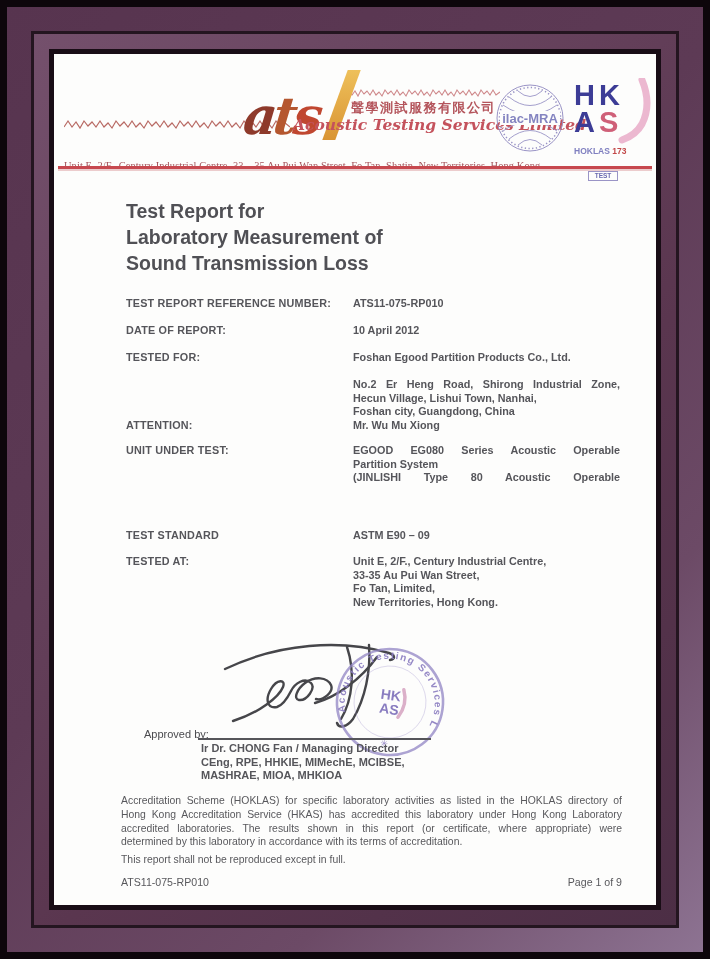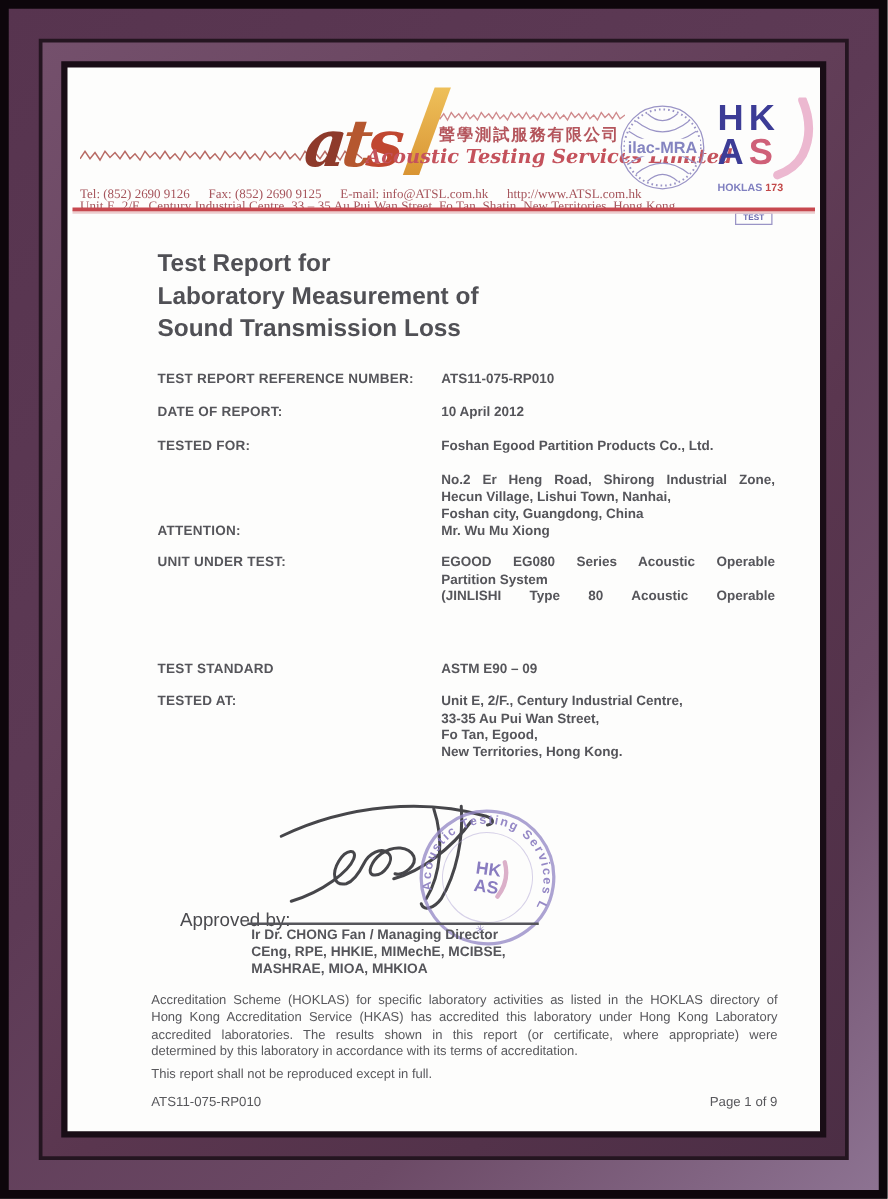--- a/index.html
+++ b/index.html
@@ -67,21 +67,21 @@
   .row { position:absolute; left:72px; width:494px; }
   .row .lbl { position:absolute; left:0; top:0; font-size:10.8px; font-weight:bold;
               color:#55555a; letter-spacing:0.2px; white-space:nowrap; }
   .row .val { position:absolute; left:227px; top:0; width:267px; font-size:10.8px;
               font-weight:bold; color:#55555a; line-height:13.6px; }
   .jl { text-align:justify; text-align-last:justify; }
 
   
   .sig-svg   { position:absolute; left:165px; top:583px; }
   .stamp     { position:absolute; left:278px; top:590px; transform:rotate(8deg); opacity:0.9; }
-  .approved  { position:absolute; left:90px; top:674px; font-size:15px; color:#4a4a4e; }
+  .approved  { position:absolute; left:90px; top:674px; font-size:11px; color:#4a4a4e; }
   .sig-line  { position:absolute; left:144px; top:684px; width:233px; height:1.6px; background:#55555a; }
   .sig-name  { position:absolute; left:147px; top:688px; font-size:11px; font-weight:bold;
                color:#55555a; line-height:13.5px; }
 
   
   .accred { position:absolute; left:67px; top:740px; width:501px; font-size:10.4px;
             color:#58585c; line-height:13.8px; }
   .note   { position:absolute; left:67px; top:800px; font-size:10.4px; color:#58585c; }
   .bottom-row { position:absolute; left:67px; top:822px; width:501px; display:flex;
                 justify-content:space-between; font-size:10.6px; color:#58585c; }
@@ -132,26 +132,20 @@
             <path d="M30,2 Q40,26 30,46 Q24,57 10,62" fill="none" stroke="#ecb8d0" stroke-width="7" stroke-linecap="round"></path>
           </svg>
           <div class="hkas-row"><span>H</span><span>K</span></div>
           <div class="hkas-row"><span>A</span><span class="hkas-s">S</span></div>
         </div>
         <div class="hoklas-line"><span>HOKLAS</span>&nbsp;<span class="hoklas-num">173</span></div>
         <div class="test-box">TEST</div>
       </div>
 
       <div class="hdr-address">Unit E, 2/F., Century Industrial Centre, 33 – 35 Au Pui Wan Street, Fo Tan, Shatin, New Territories, Hong Kong</div>
-      <div class="hdr-contact">
-        <span>Tel: (852) 2690 9126</span>
-        <span>Fax: (852) 2690 9125</span>
-        <span>E-mail: info@ATSL.com.hk</span>
-        <span>http://www.ATSL.com.hk</span>
-      </div>
       <div class="hdr-rule"></div>
 
       <div class="title">
         <div>Test Report for</div>
         <div>Laboratory Measurement of</div>
         <div>Sound Transmission Loss</div>
       </div>
 
       <div class="row" style="top:243px">
         <span class="lbl">TEST REPORT REFERENCE NUMBER:</span>
@@ -187,21 +181,21 @@
       </div>
       <div class="row" style="top:475px">
         <span class="lbl">TEST STANDARD</span>
         <span class="val">ASTM E90 – 09</span>
       </div>
       <div class="row" style="top:501px">
         <span class="lbl">TESTED AT:</span>
         <span class="val">
           <div>Unit E, 2/F., Century Industrial Centre,</div>
           <div>33-35 Au Pui Wan Street,</div>
-          <div>Fo Tan, Egood,</div>
+          <div>Fo Tan, Limited,</div>
           <div>New Territories, Hong Kong.</div>
         </span>
       </div>
 
       <svg class="sig-svg" width="215" height="102" viewBox="0 0 215 102">
         <g fill="none" stroke="#46464a" stroke-width="2.4" stroke-linecap="round">
           <path d="M6,32 C60,6 122,2 170,16 C176,18 177,22 171,23"></path>
           <path d="M14,84 C40,76 60,60 64,50 C67,42 58,42 52,52 C46,62 48,72 58,70 C64,68 68,62 72,54 C76,46 86,40 92,46 C97,51 88,64 80,63 C74,62 78,52 86,46 C96,39 108,40 112,48 C115,55 104,64 97,62"></path>
           <path d="M128,10 C136,34 134,62 122,82"></path>
           <path d="M96,66 C118,60 142,42 158,20"></path>

